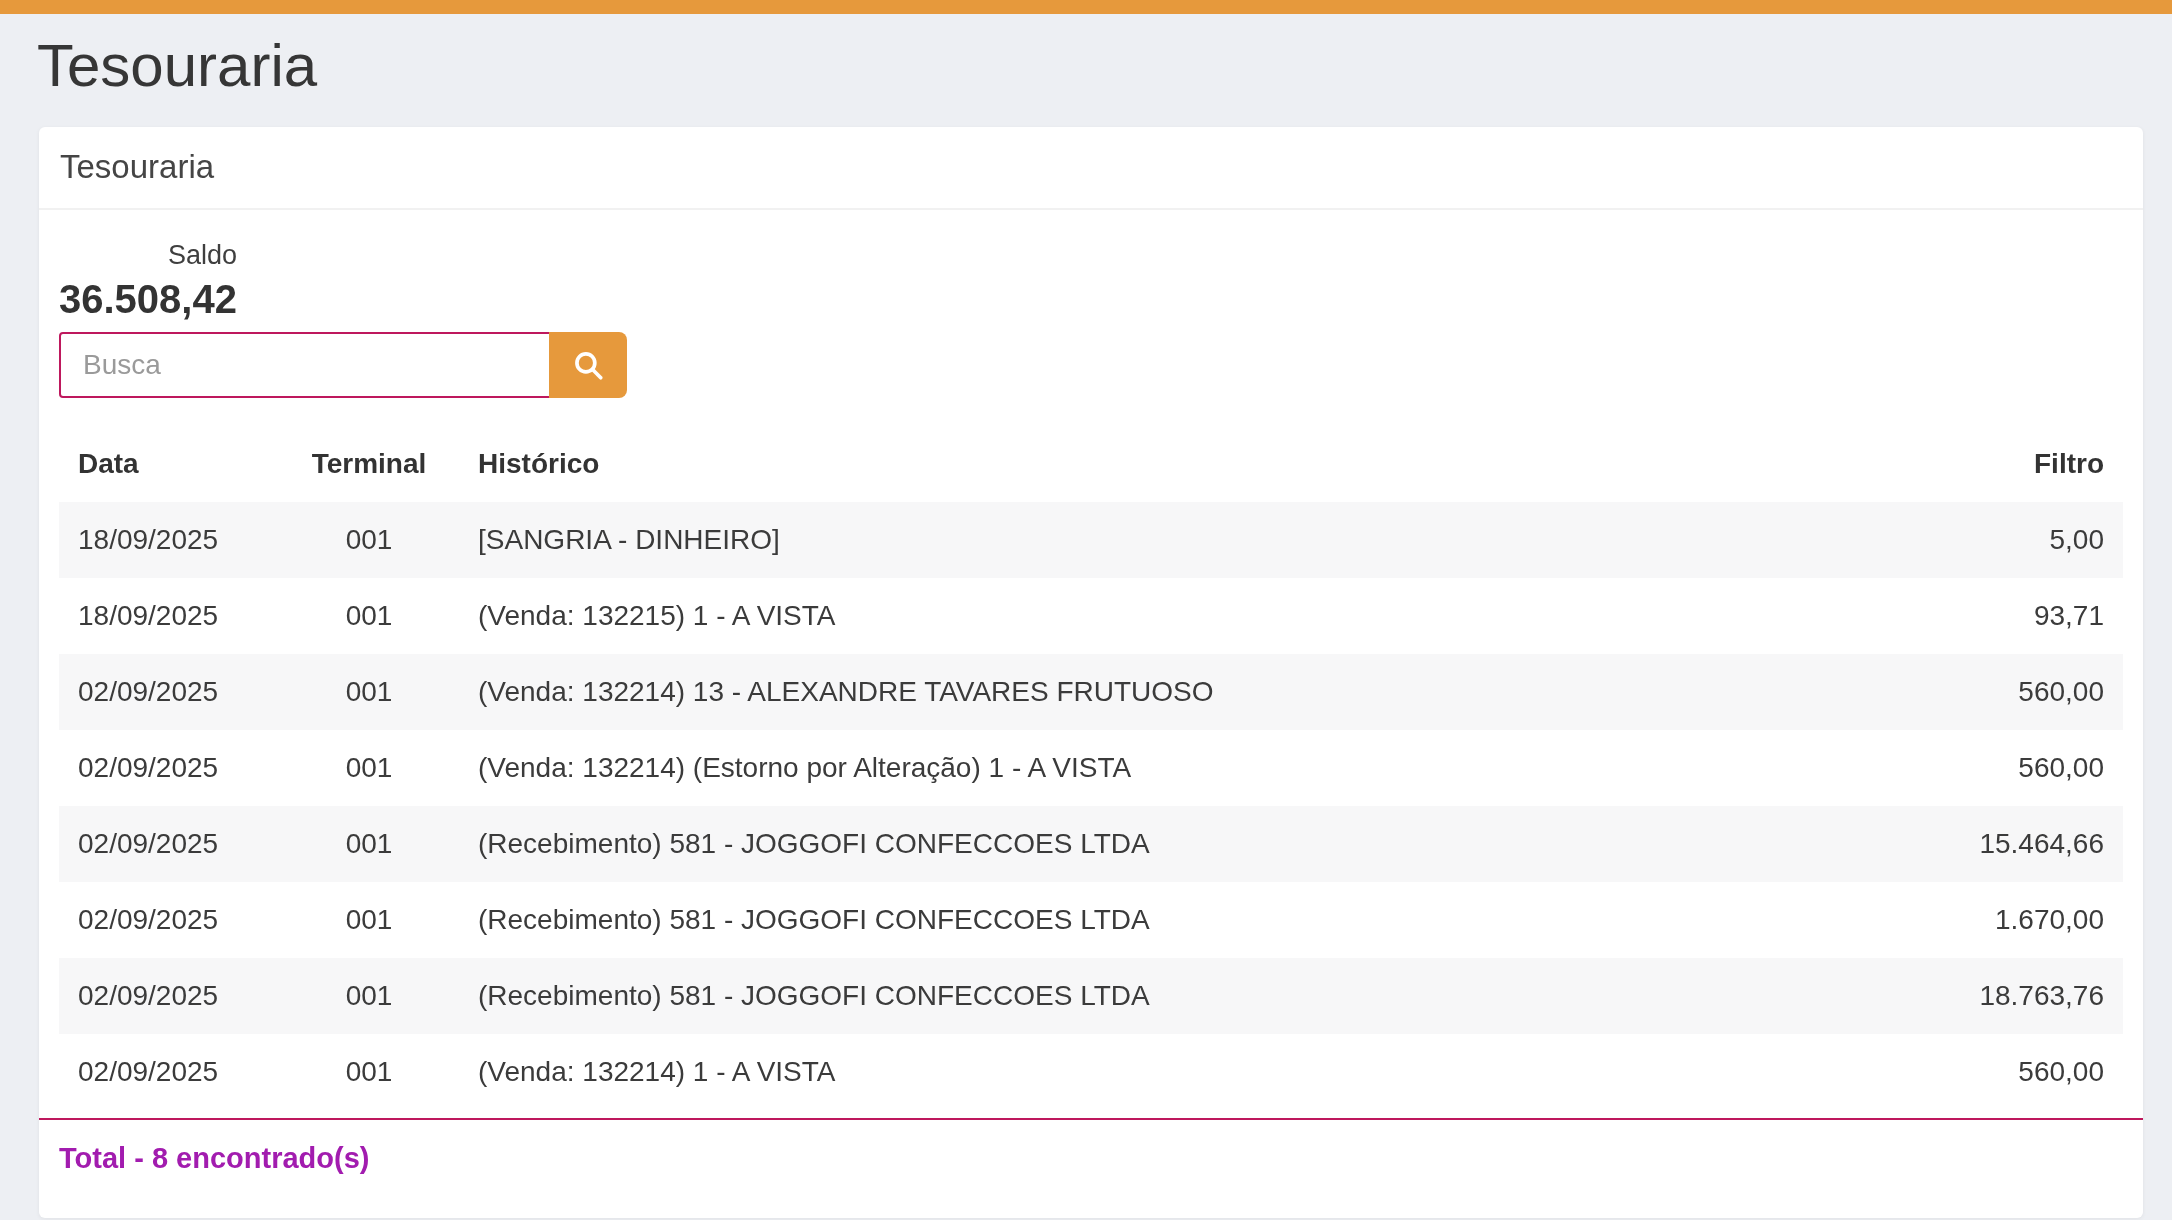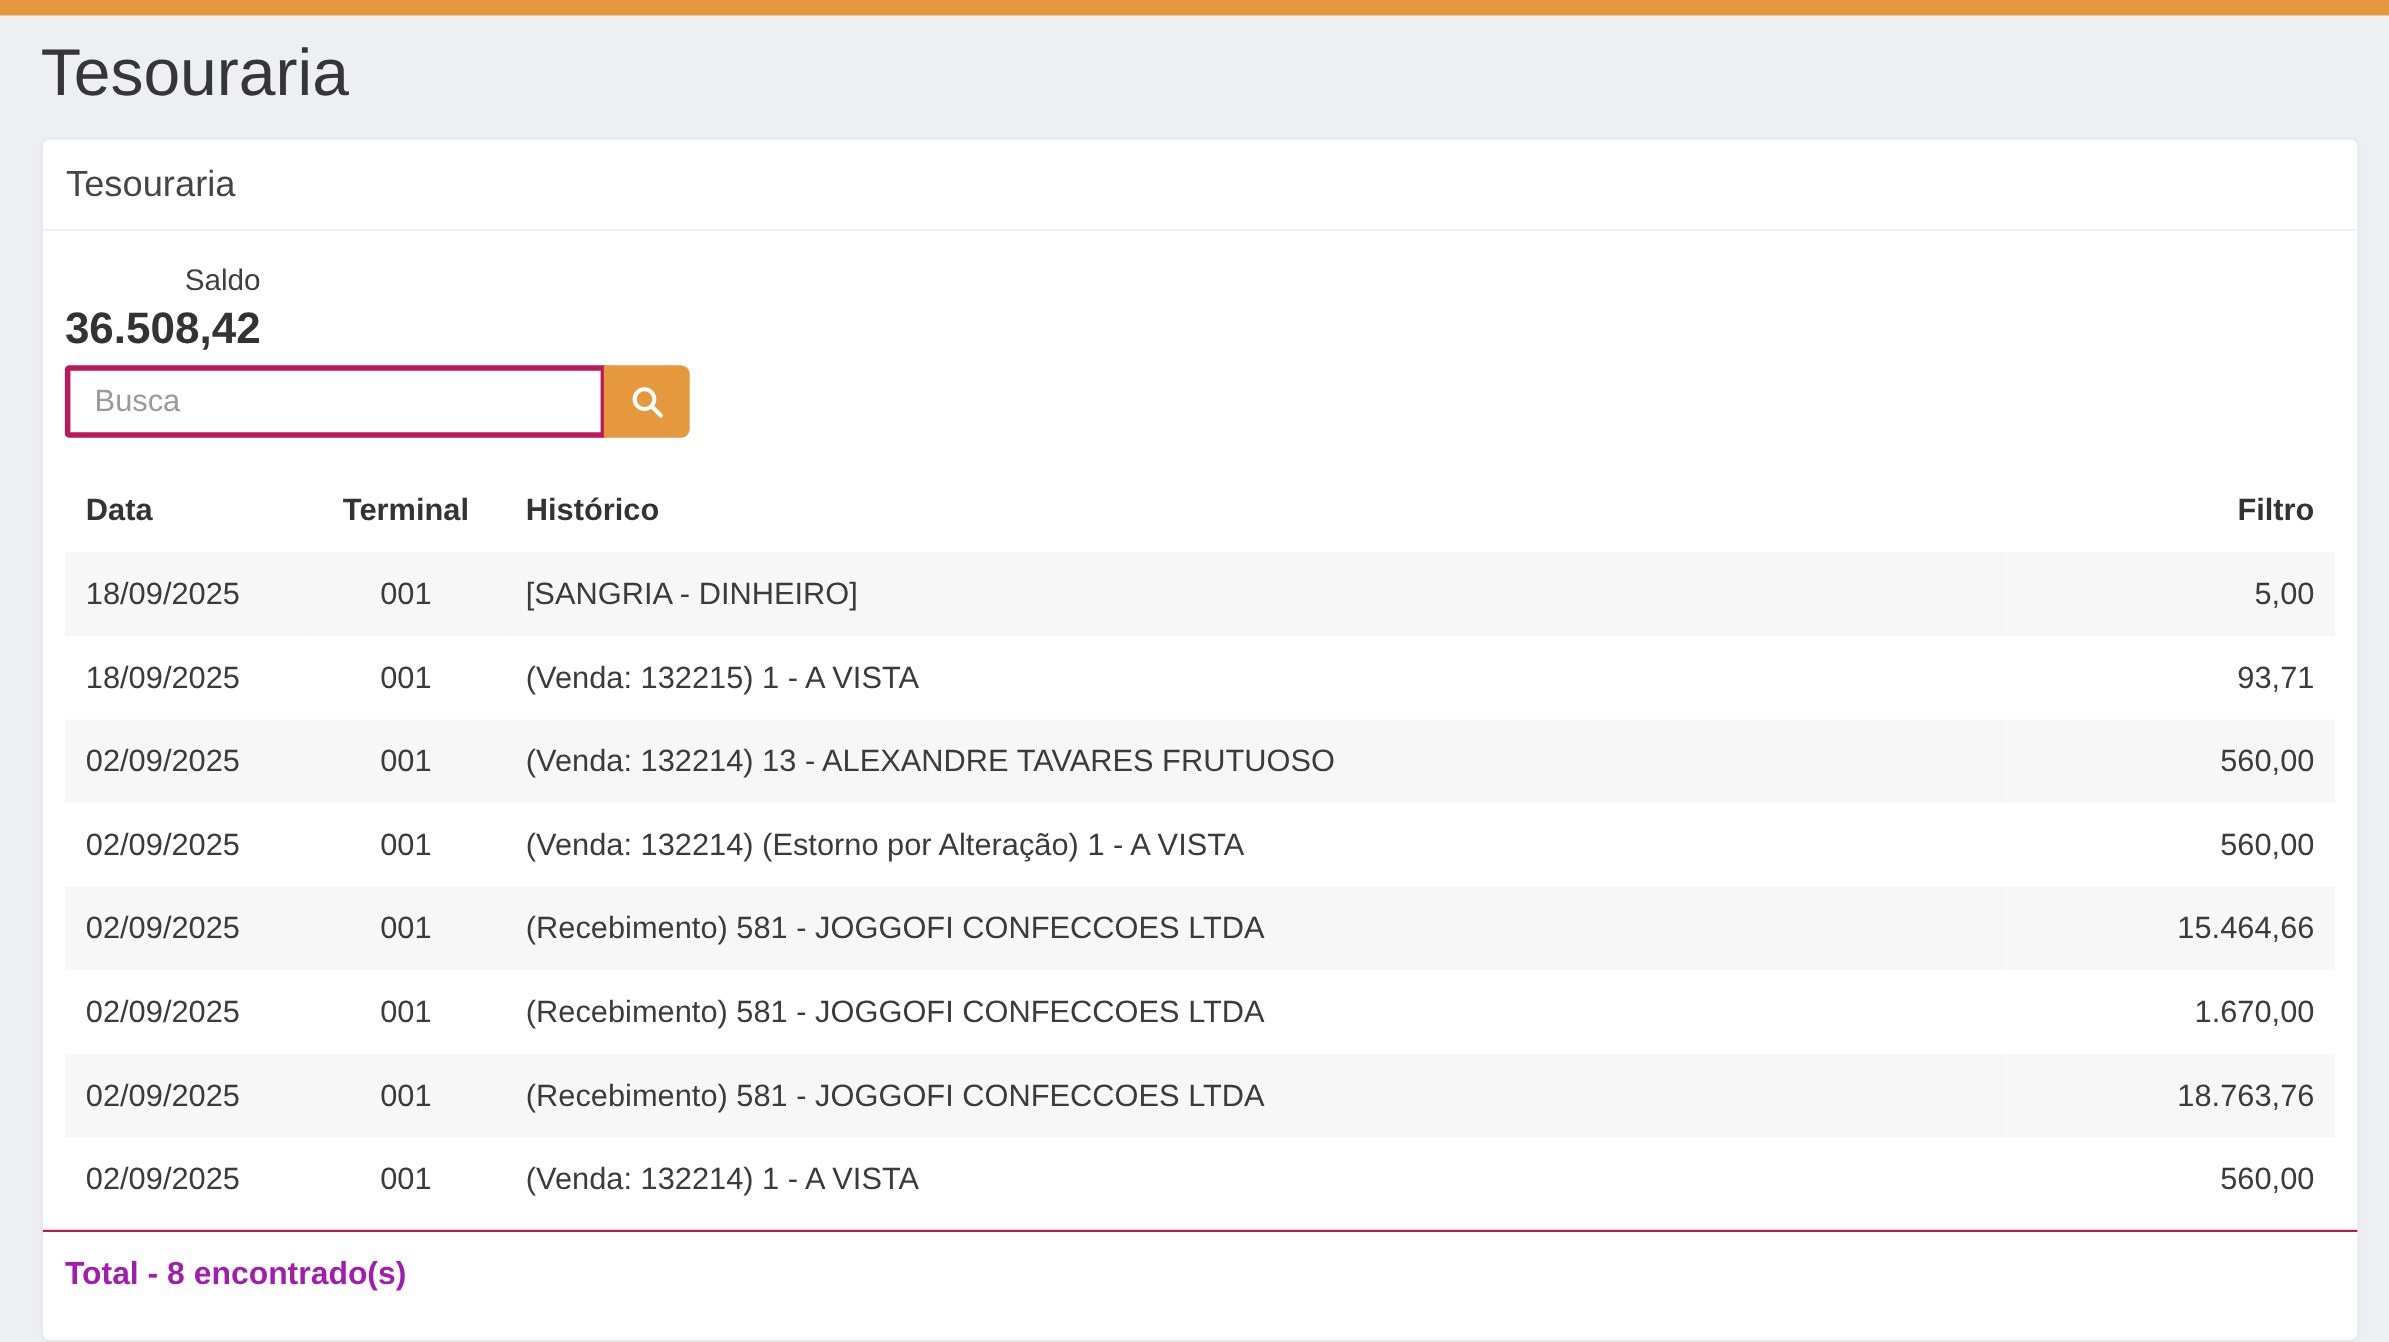--- a/index.html
+++ b/index.html
@@ -42,21 +42,21 @@
     display:flex;align-items:center;gap:13px;
     height:62px;padding:0 25px;border-radius:10px;font-size:29px;
     box-shadow:0 1px 2px rgba(0,0,0,.15);
   }
   .filter-btn .caret{margin-left:8px;display:flex;}
   .saldo{ text-align:right;padding-top:6px;}
   .saldo-label{font-size:27px;color:#3f3f3f;}
   .saldo-value{font-size:40px;font-weight:700;color:#333;margin-top:6px;}
   .search-row{display:flex;margin-top:10px;}
   .search-input{
-    width:492px;height:66px;border:5px solid #be185d;border-radius:4px 0 0 4px;
+    width:492px;height:66px;border:2px solid #be185d;border-radius:4px 0 0 4px;
     padding:0 22px;font-size:28px;color:#555;outline:none;
     font-family:"Liberation Sans",sans-serif;background:#fff;
   }
   .search-input::placeholder{color:#9a9a9a;}
   .search-btn{
     width:78px;height:66px;margin-left:-2px;border:none;cursor:pointer;
     background:var(--accent);border-radius:0 8px 8px 0;
     display:flex;align-items:center;justify-content:center;
   }
   table{border-collapse:collapse;width:100%;margin-top:40px;table-layout:fixed;}

